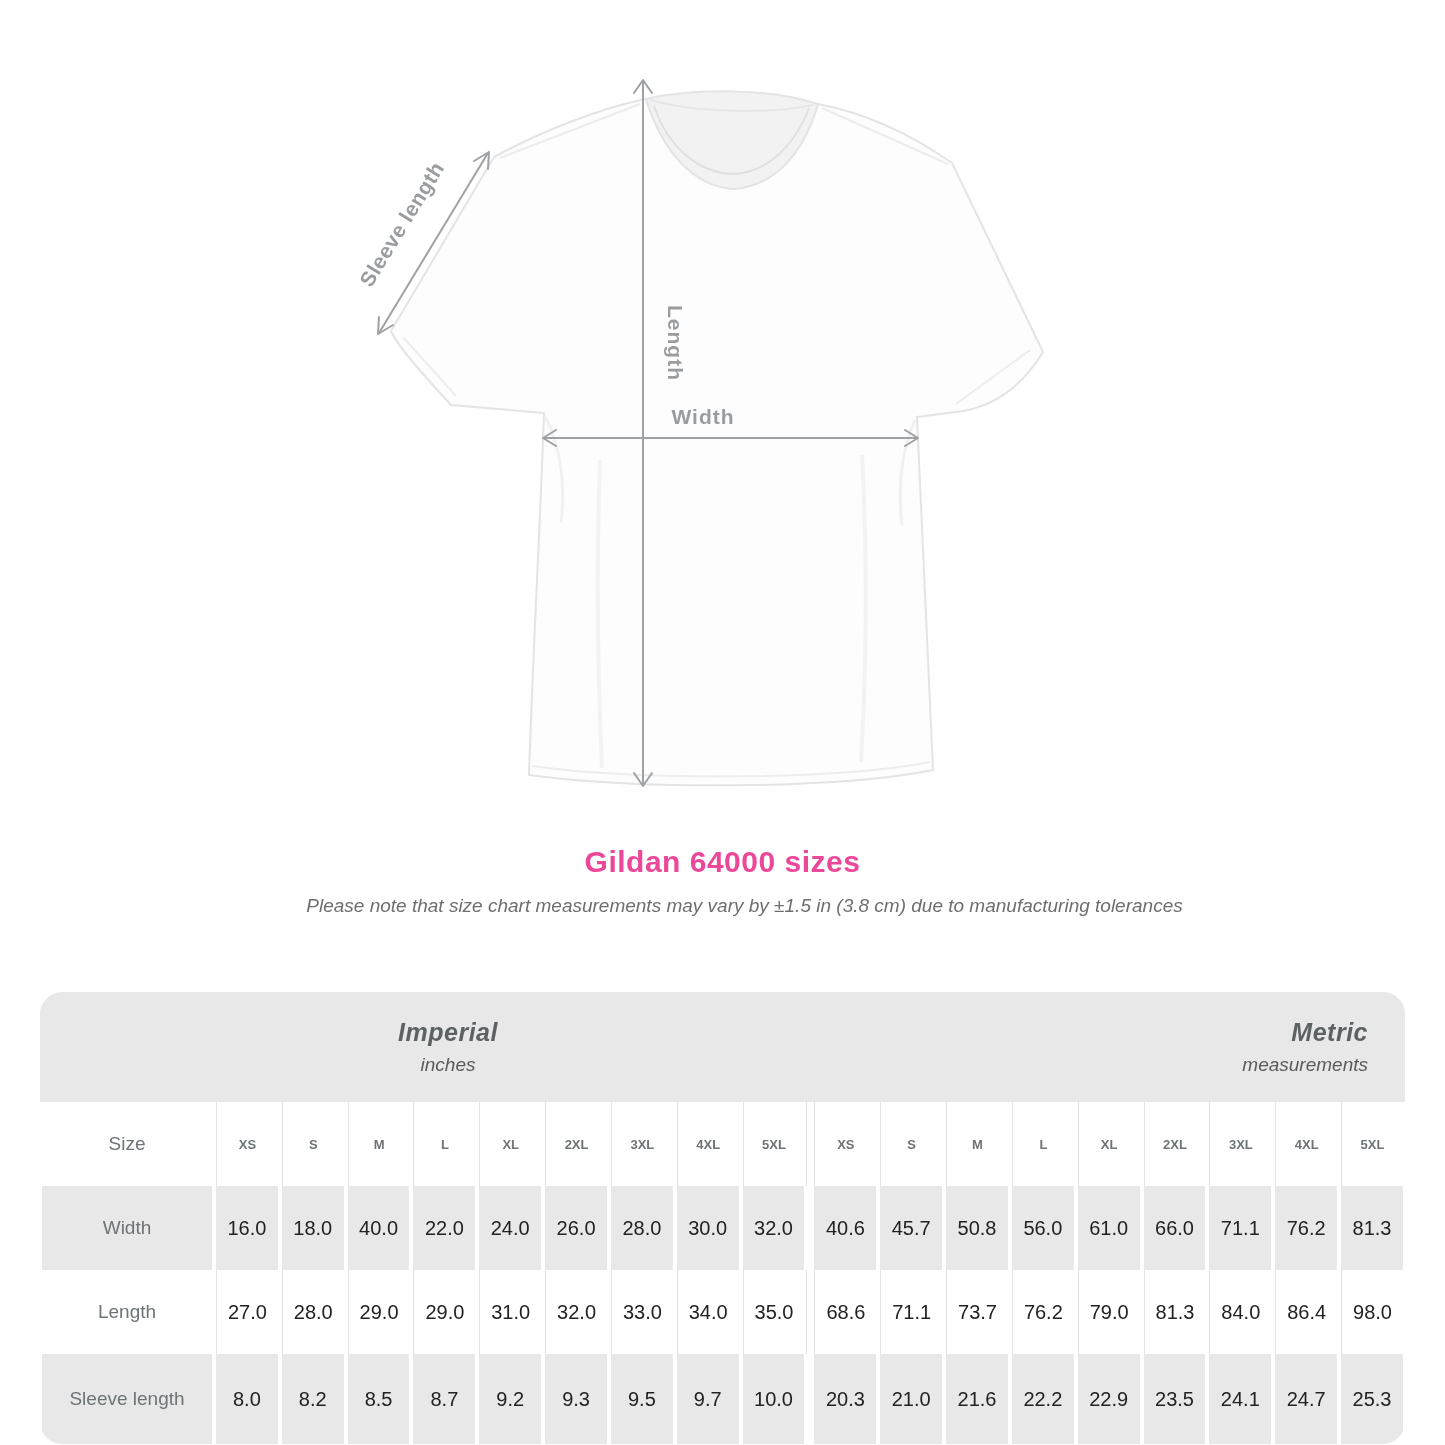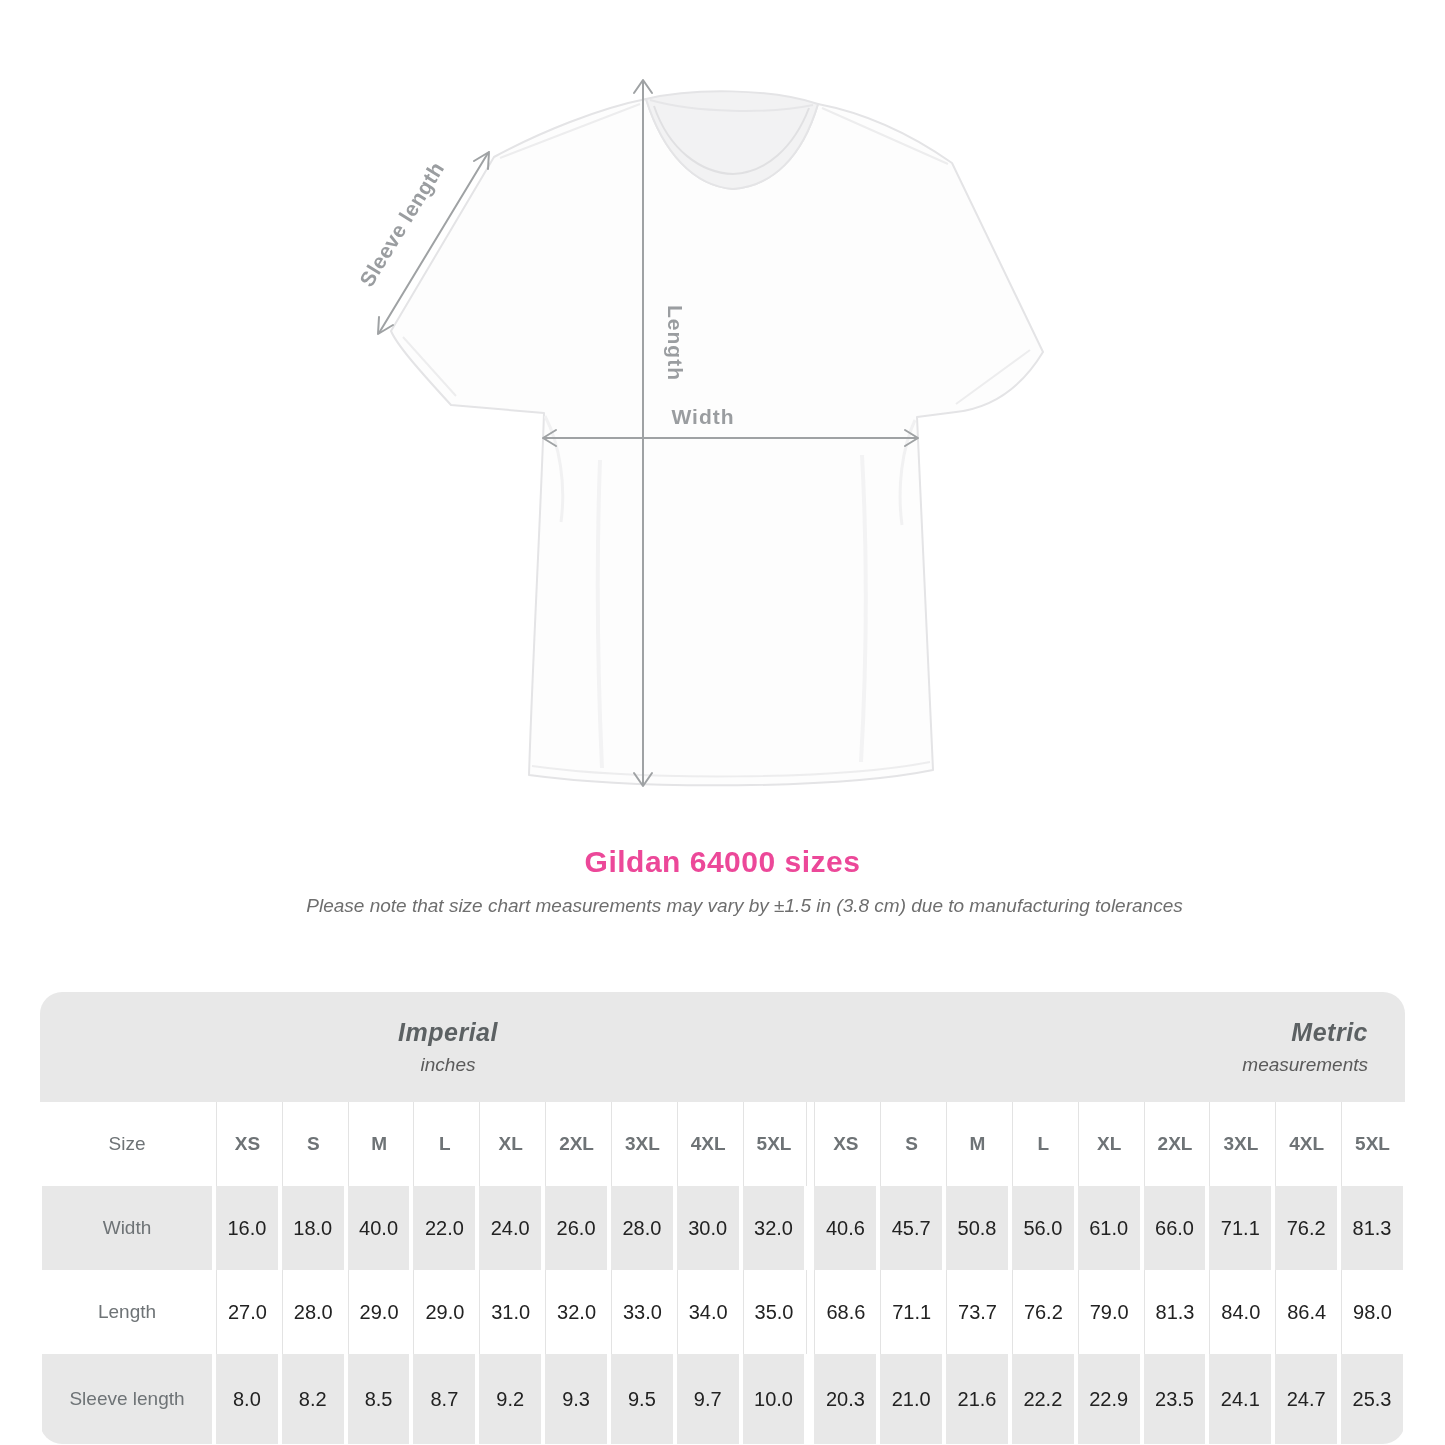--- a/index.html
+++ b/index.html
@@ -23,21 +23,21 @@
   .band-half.left{flex:0 0 770px;padding-left:46px;}
   .band-half.right{flex:1 1 auto;padding-right:37px;align-items:flex-end;}
   .band-title{font-size:25px;font-weight:bold;font-style:italic;color:#5c6163;letter-spacing:.5px;}
   .band-sub{font-size:19px;font-style:italic;color:#5a5a5a;}
 
   .t-row{display:flex;height:84px;background:#ffffff;}
   .t-row--last{height:90px;}
   .t-cell{flex:1 1 0;margin:0 2px;display:flex;align-items:center;justify-content:center;
           box-sizing:border-box;font-size:20px;color:#222222;}
   .t-cell--label{flex:0 0 170px;font-weight:normal;color:#6e7376;font-size:19px;}
-  .t-head{font-weight:bold;color:#6e7376;font-size:19px;}
+  .t-head{font-weight:bold;color:#6e7376;font-size:13px;}
   .t-spacer{flex:0 0 6px;margin:0;box-sizing:border-box;}
   .row-gray .t-cell{background:#e8e8e8;}
   .row-white .t-cell:not(.t-cell--label){border-left:1px solid #e3e3e3;}
   .row-white .t-spacer{border-left:1px solid #e3e3e3;}
 </style>
 </head>
 <body>
 
 <div class="page">
 

